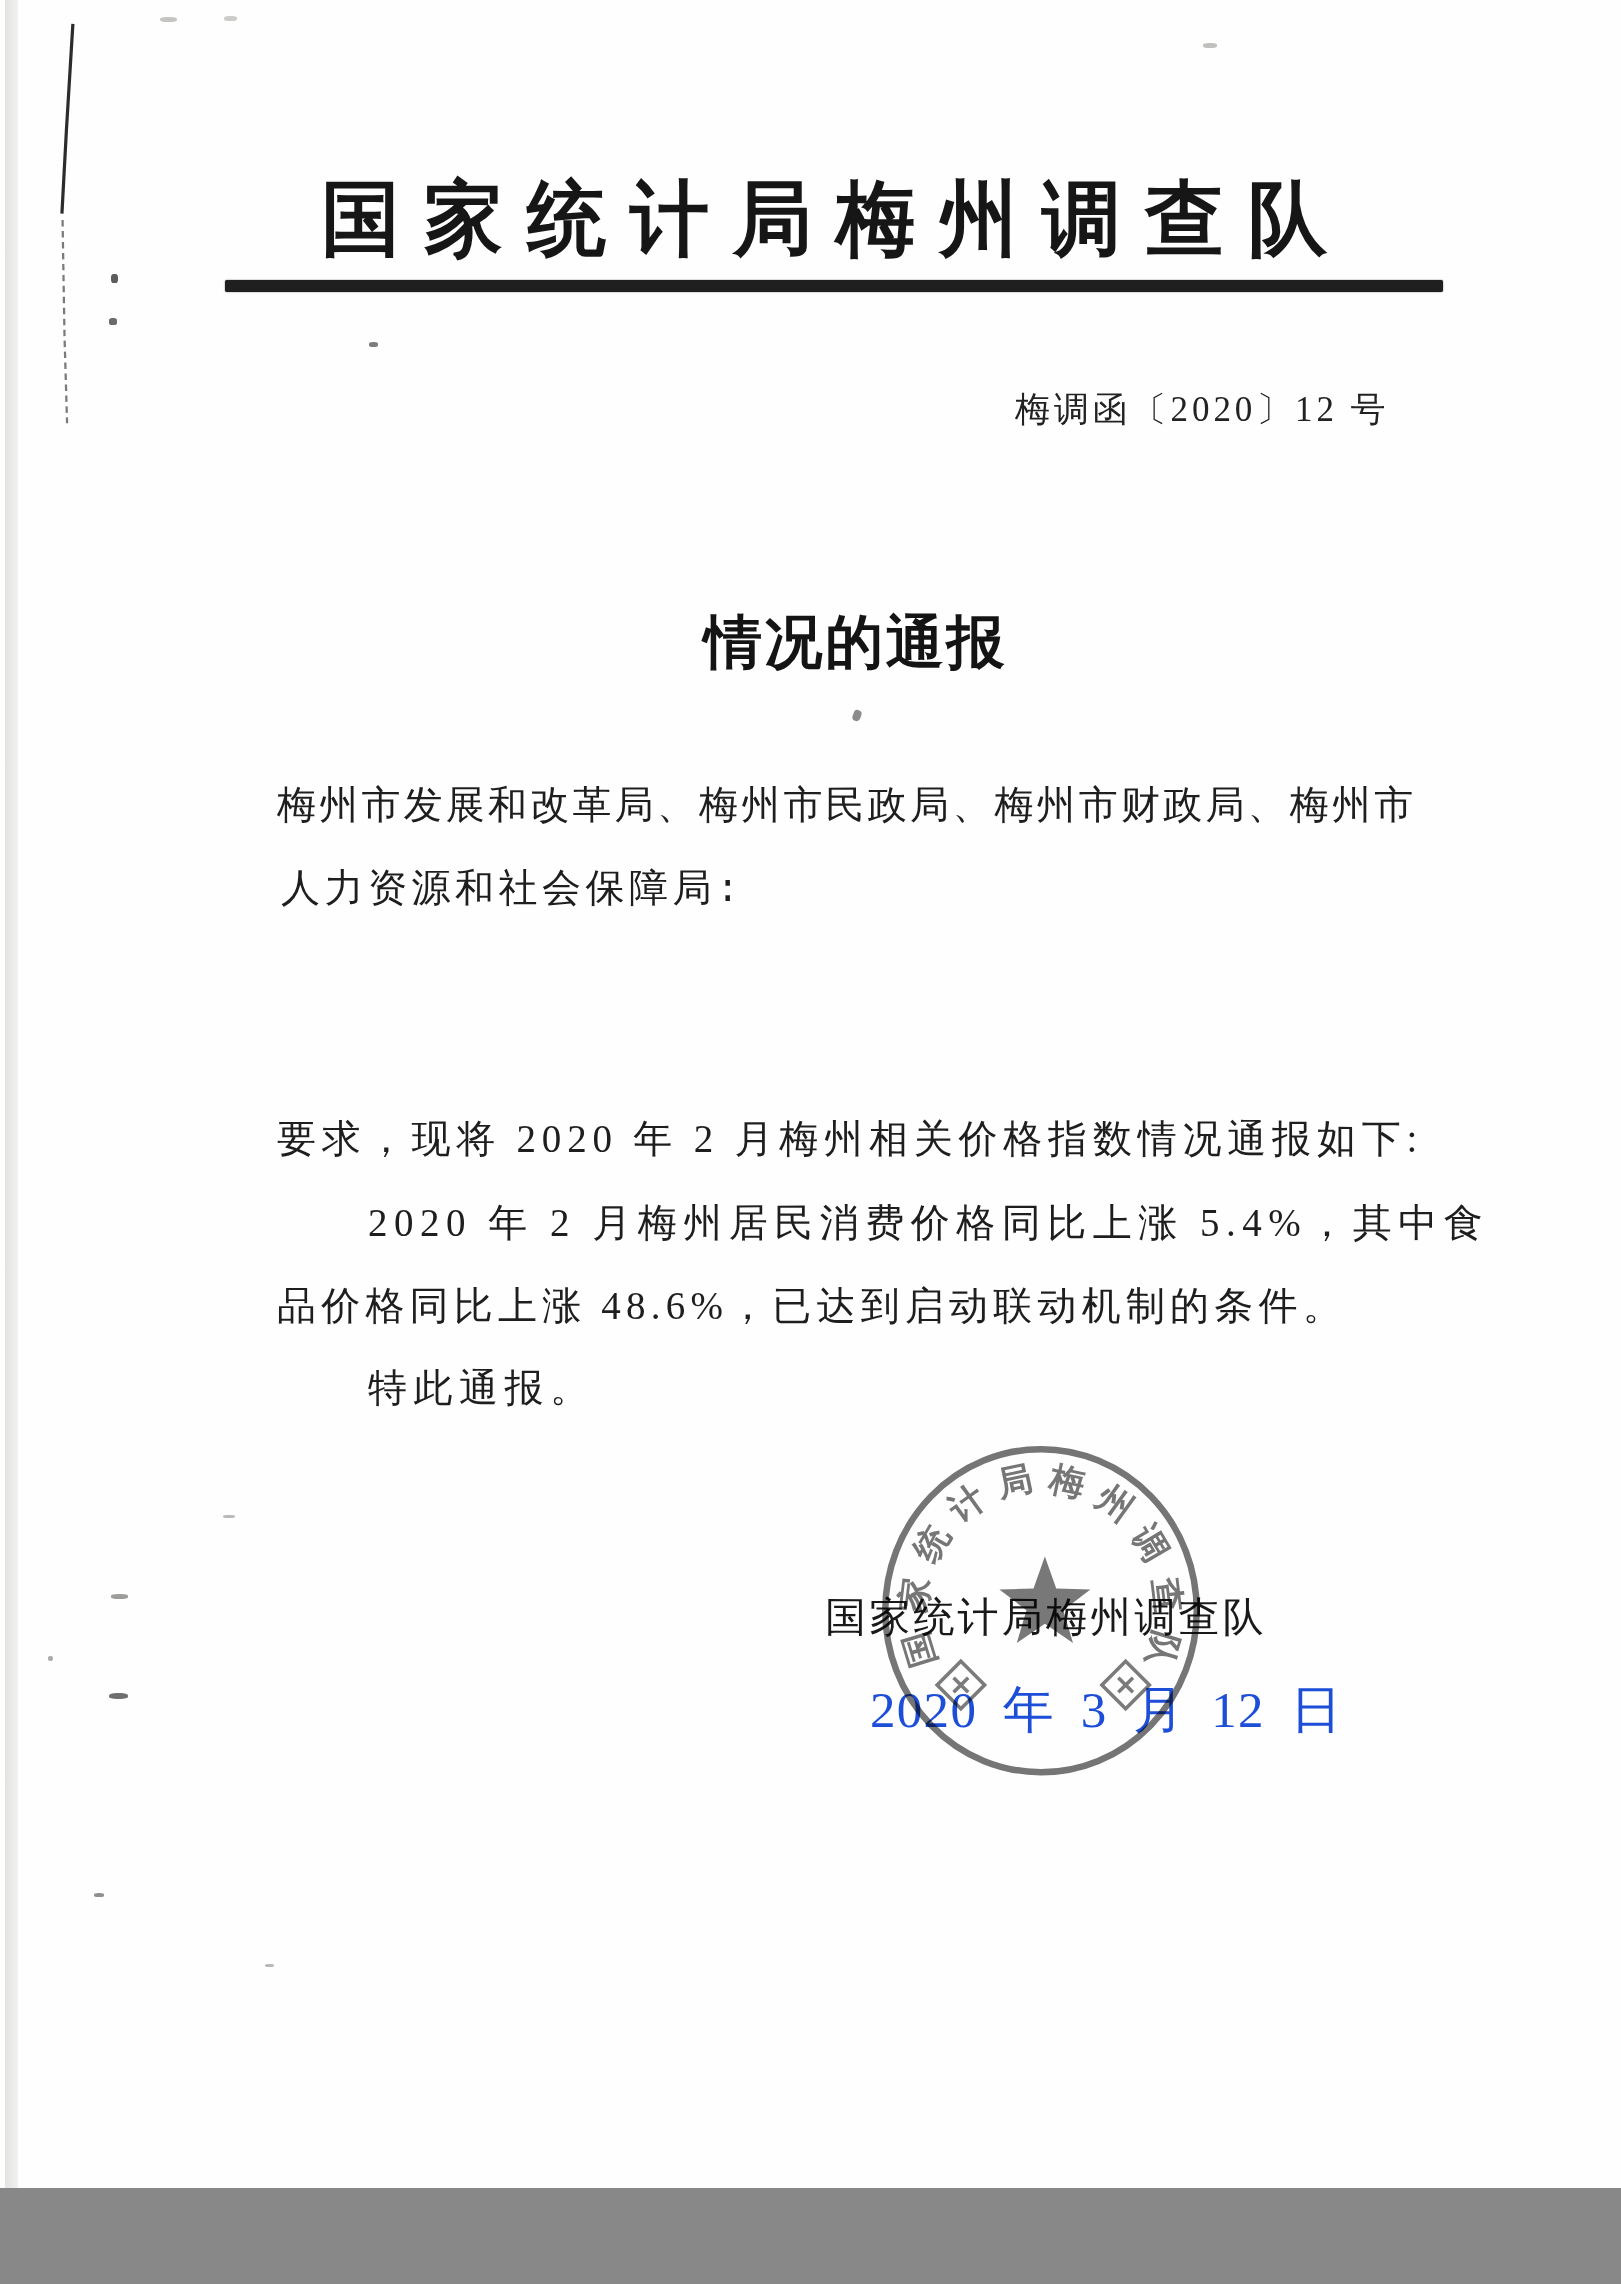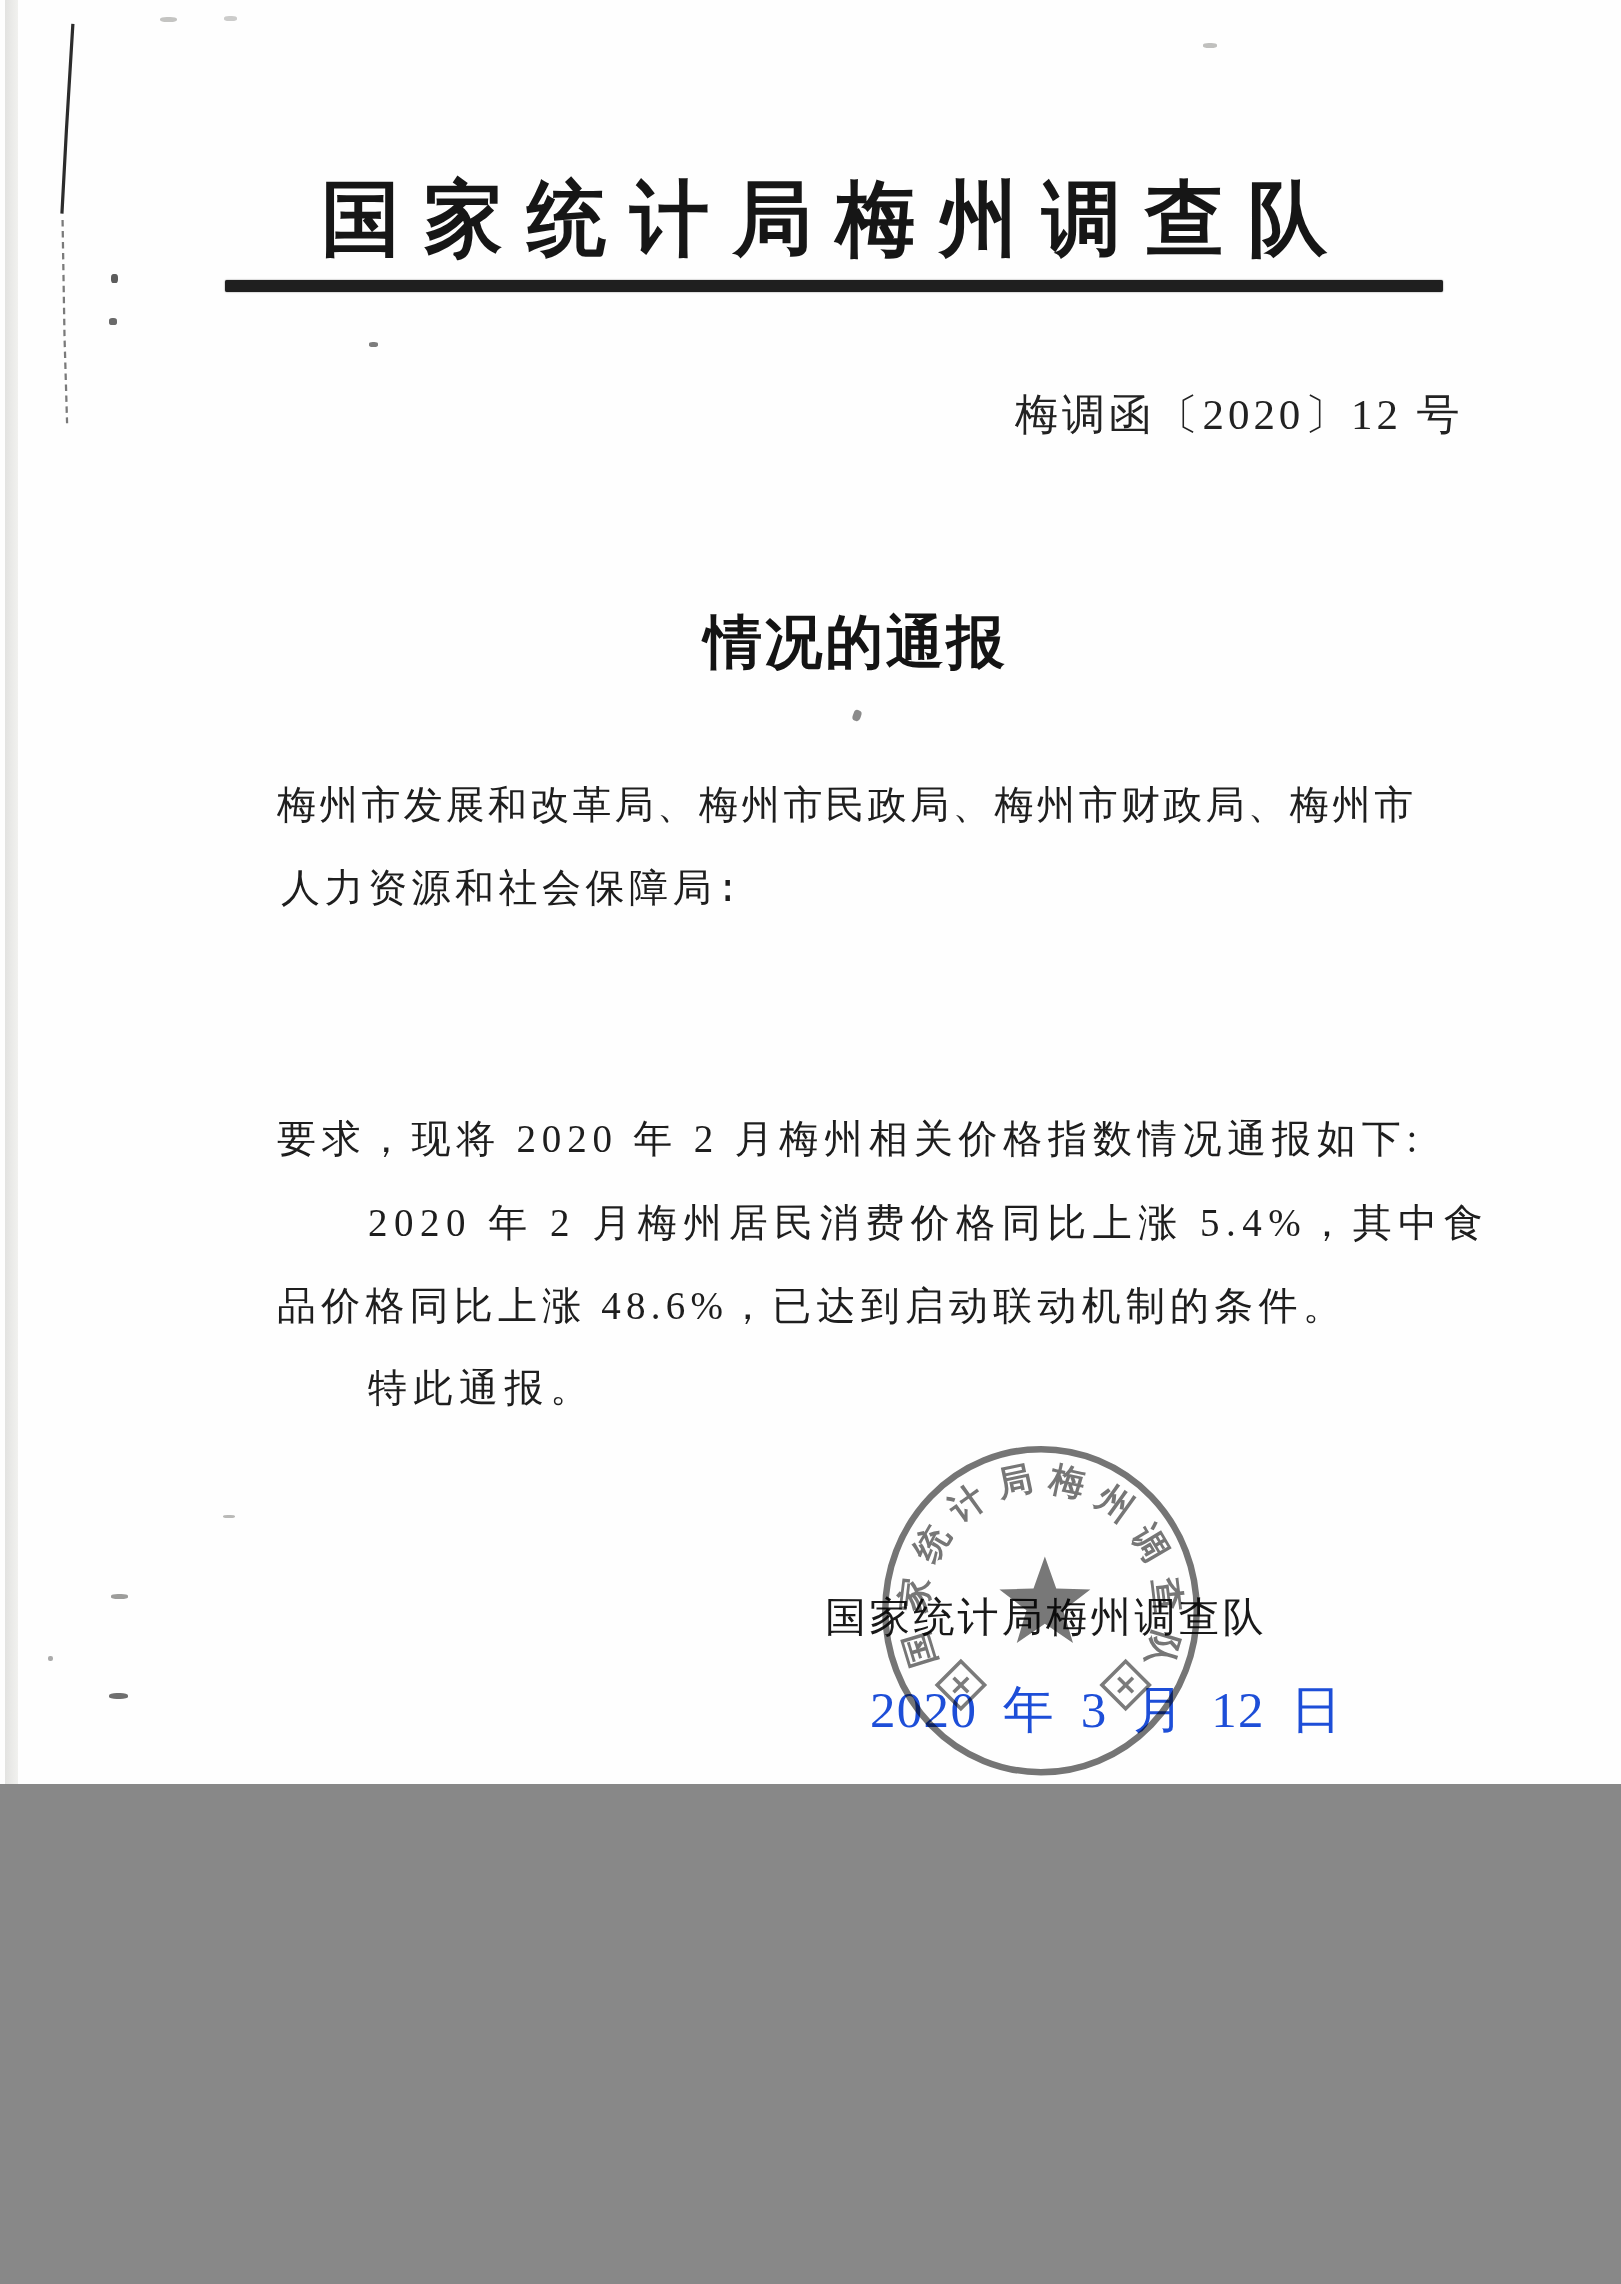--- a/index.html
+++ b/index.html
@@ -1,18 +1,18 @@
 <!DOCTYPE html>
 <html style="font-size:10.4px"><head>
 <meta charset="utf-8">
 <style>
   html,body{margin:0;padding:0;background:#888;}
   .page{
     position:relative;
-    width:1621px;height:1784px;
+    width:1621px;height:2188px;
     background:#fefefe;
     overflow:hidden;
     font-family:"Liberation Serif","DejaVu Serif",serif;
     color:#1c1c1c;
   }
   .abs{position:absolute;white-space:nowrap;}
   
   .letterhead{
     left:321px;top:167px;
     font-size:79px;font-weight:700;
@@ -20,21 +20,21 @@
     color:#161616;
     transform:scaleY(1.04);
   }
   .header-rule{
     left:225px;top:280px;width:1218px;height:11.6px;
     background:#1f1f1f;border-radius:1.9px;
     box-shadow:0 0 1.3px #333;
   }
   .doc-number{
     left:1015px;top:386px;
-    font-size:43px;letter-spacing:3.9px;color:#222;
+    font-size:35px;letter-spacing:3.9px;color:#222;
   }
   .title-1{
     left:335px;top:515px;
     font-size:58px;font-weight:700;letter-spacing:2.6px;color:#141414;
   }
   .title-2{
     left:704px;top:604px;
     font-size:58px;font-weight:700;letter-spacing:2.6px;color:#141414;
   }
   .bodyline{font-size:39px;color:#1e1e1e;}

